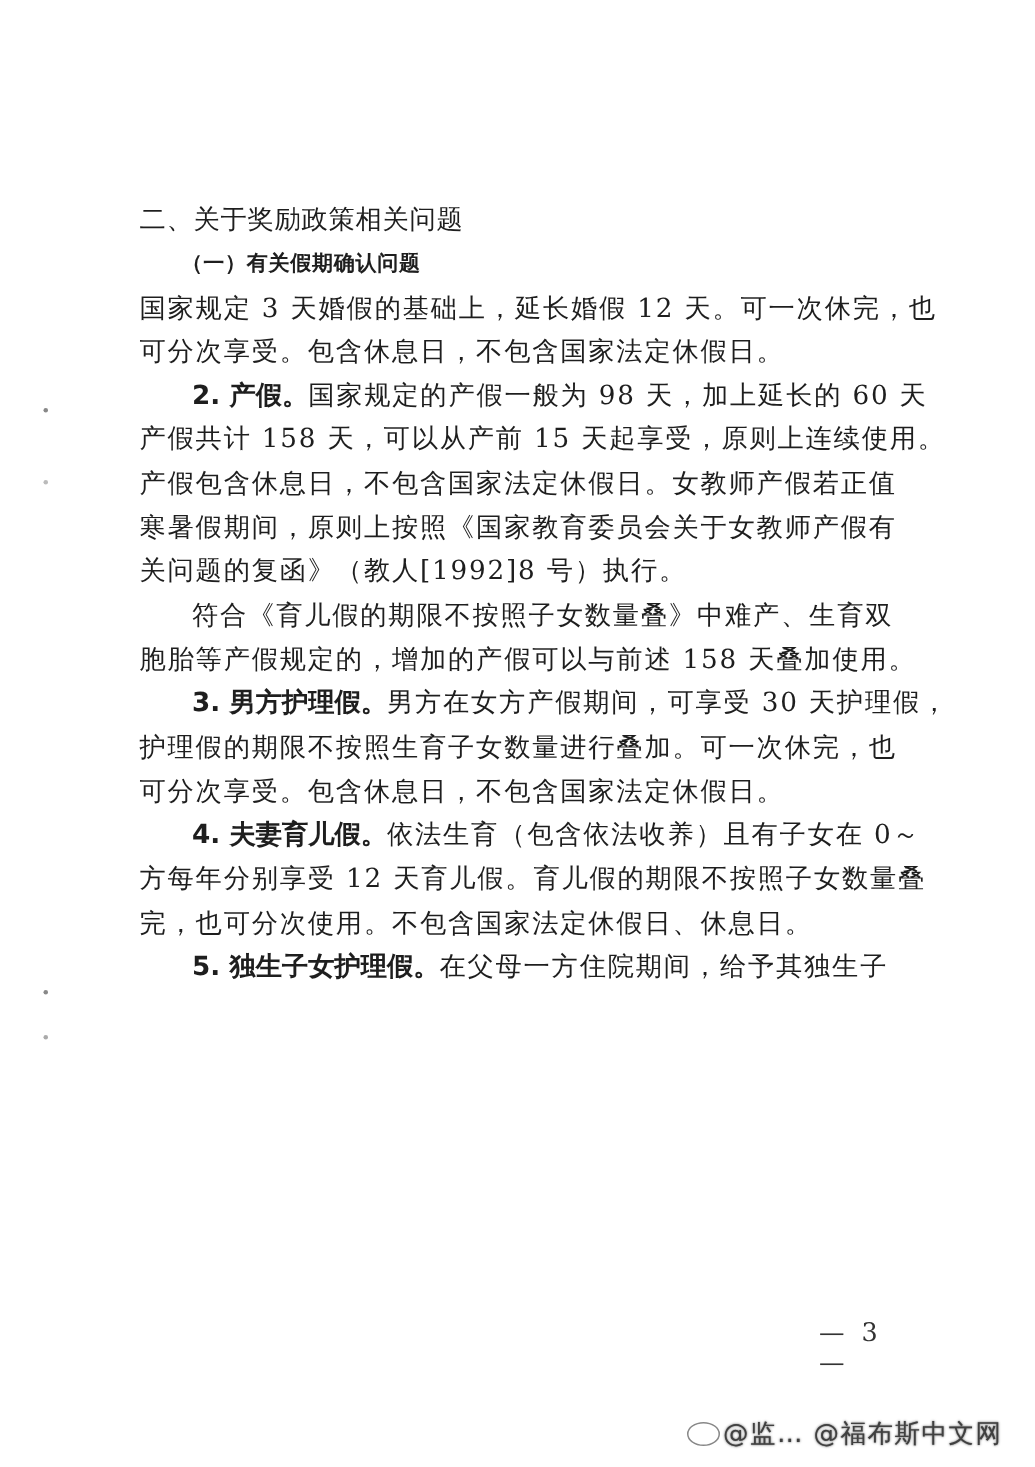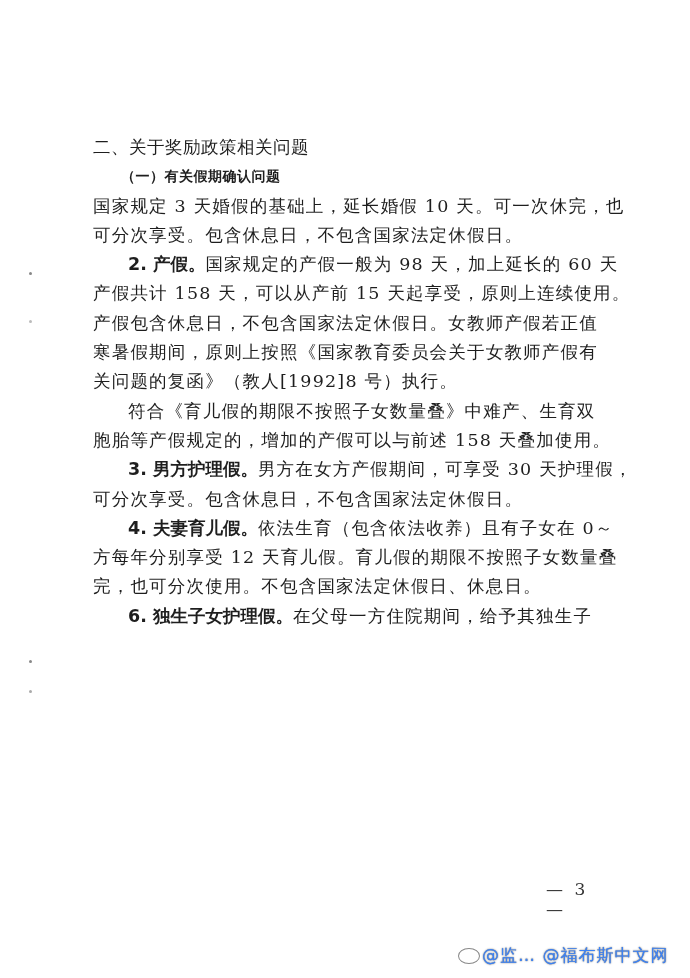--- a/index.html
+++ b/index.html
@@ -9,65 +9,66 @@
   }
   .page { position: absolute; left: 0; top: 0; width: 616px; height: 978px; }
   .content { position: absolute; left: 93px; top: 133px; width: 502px; }
   .line { font-size: 17.5px; line-height: 29.3px; white-space: nowrap; letter-spacing: 1.2px; text-align: justify; }
   .indent { padding-left: 35px; }
   .h1 { font-family: "DejaVu Sans", "Liberation Sans", sans-serif; font-size: 17.5px; letter-spacing: 0.5px; }
   .h2 { font-family: "DejaVu Sans", "Liberation Sans", sans-serif; font-weight: bold; font-size: 14px; padding-left: 28px; letter-spacing: 0.5px; }
   .b { font-family: "DejaVu Sans", "Liberation Sans", sans-serif; font-weight: bold; letter-spacing: 0; }
   .pagenum { position: absolute; left: 546px; top: 879px; font-size: 17px; letter-spacing: 3px; color: #333; }
   .mark { position: absolute; width: 3px; height: 3px; background: #888; border-radius: 50%; }
-  .watermark { position: absolute; left: 458px; top: 944px; font-family: "DejaVu Sans", "Liberation Sans", sans-serif; font-size: 17px; color: #3b82f6; text-shadow: 0 0 1px #777, 0 0 2px #999; letter-spacing: 1px; white-space: nowrap; }
+  .watermark { position: absolute; left: 458px; top: 944px; font-family: "DejaVu Sans", "Liberation Sans", sans-serif; font-size: 17px; color: #404040; text-shadow: 0 0 1px #777, 0 0 2px #999; letter-spacing: 1px; white-space: nowrap; }
   .wb-icon { display: inline-block; width: 20px; height: 14px; border: 1.5px solid #888; border-radius: 50%; vertical-align: middle; margin-right: 2px; background: #fff; }
 </style>
 </head>
 <body>
 
 <div class="page">
 
   <div class="mark" style="left:29px;top:272px;"></div>
   <div class="mark" style="left:29px;top:320px;background:#bbb;"></div>
   <div class="mark" style="left:29px;top:660px;"></div>
   <div class="mark" style="left:29px;top:690px;background:#aaa;"></div>
 
   <div class="content">
     <div class="line h1">二、关于奖励政策相关问题</div>
     <div class="line h2">（一）有关假期确认问题</div>
 
     <div>
-      <div class="line">国家规定 3 天婚假的基础上，延长婚假 10 天。可一次休完，也</div>
+      <div class="line">国家规定 3 天婚假的基础上，延长婚假 12 天。可一次休完，也</div>
       <div class="line">可分次享受。包含休息日，不包含国家法定休假日。</div>
     </div>
 
     <div>
       <div class="line indent"><span class="b">2. 产假。</span><span>国家规定的产假一般为 98 天，加上延长的 60 天</span></div>
       <div class="line">产假共计 158 天，可以从产前 15 天起享受，原则上连续使用。</div>
       <div class="line">产假包含休息日，不包含国家法定休假日。女教师产假若正值</div>
       <div class="line">寒暑假期间，原则上按照《国家教育委员会关于女教师产假有</div>
       <div class="line">关问题的复函》（教人[1992]8 号）执行。</div>
       <div class="line indent">符合《育儿假的期限不按照子女数量叠》中难产、生育双</div>
       <div class="line">胞胎等产假规定的，增加的产假可以与前述 158 天叠加使用。</div>
     </div>
 
     <div>
       <div class="line indent"><span class="b">3. 男方护理假。</span><span>男方在女方产假期间，可享受 30 天护理假，</span></div>
+      <div class="line">护理假的期限不按照生育子女数量进行叠加。可一次休完，也</div>
       <div class="line">可分次享受。包含休息日，不包含国家法定休假日。</div>
     </div>
 
     <div>
       <div class="line indent"><span class="b">4. 夫妻育儿假。</span><span>依法生育（包含依法收养）且有子女在 0～</span></div>
       <div class="line">方每年分别享受 12 天育儿假。育儿假的期限不按照子女数量叠</div>
       <div class="line">完，也可分次使用。不包含国家法定休假日、休息日。</div>
     </div>
 
     <div>
-      <div class="line indent"><span class="b">6. 独生子女护理假。</span><span>在父母一方住院期间，给予其独生子</span></div>
+      <div class="line indent"><span class="b">5. 独生子女护理假。</span><span>在父母一方住院期间，给予其独生子</span></div>
     </div>
   </div>
 
   <div class="pagenum">— 3 —</div>
 
   <div class="watermark">
     <span class="wb-icon"></span><span>@监… @福布斯中文网</span>
   </div>
 </div>
 

